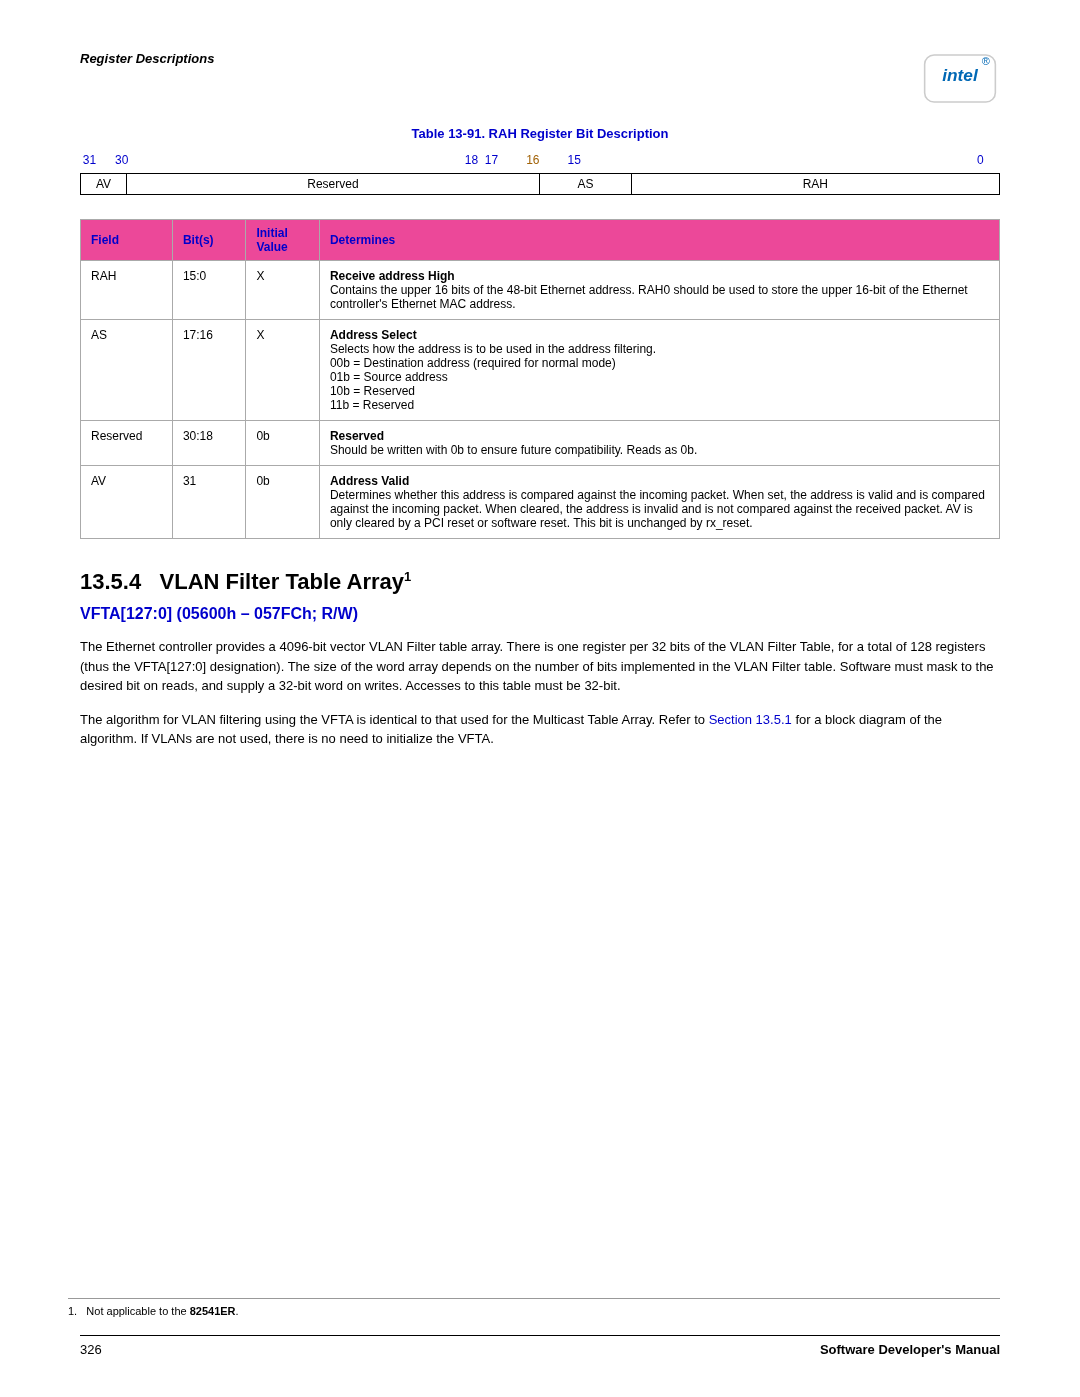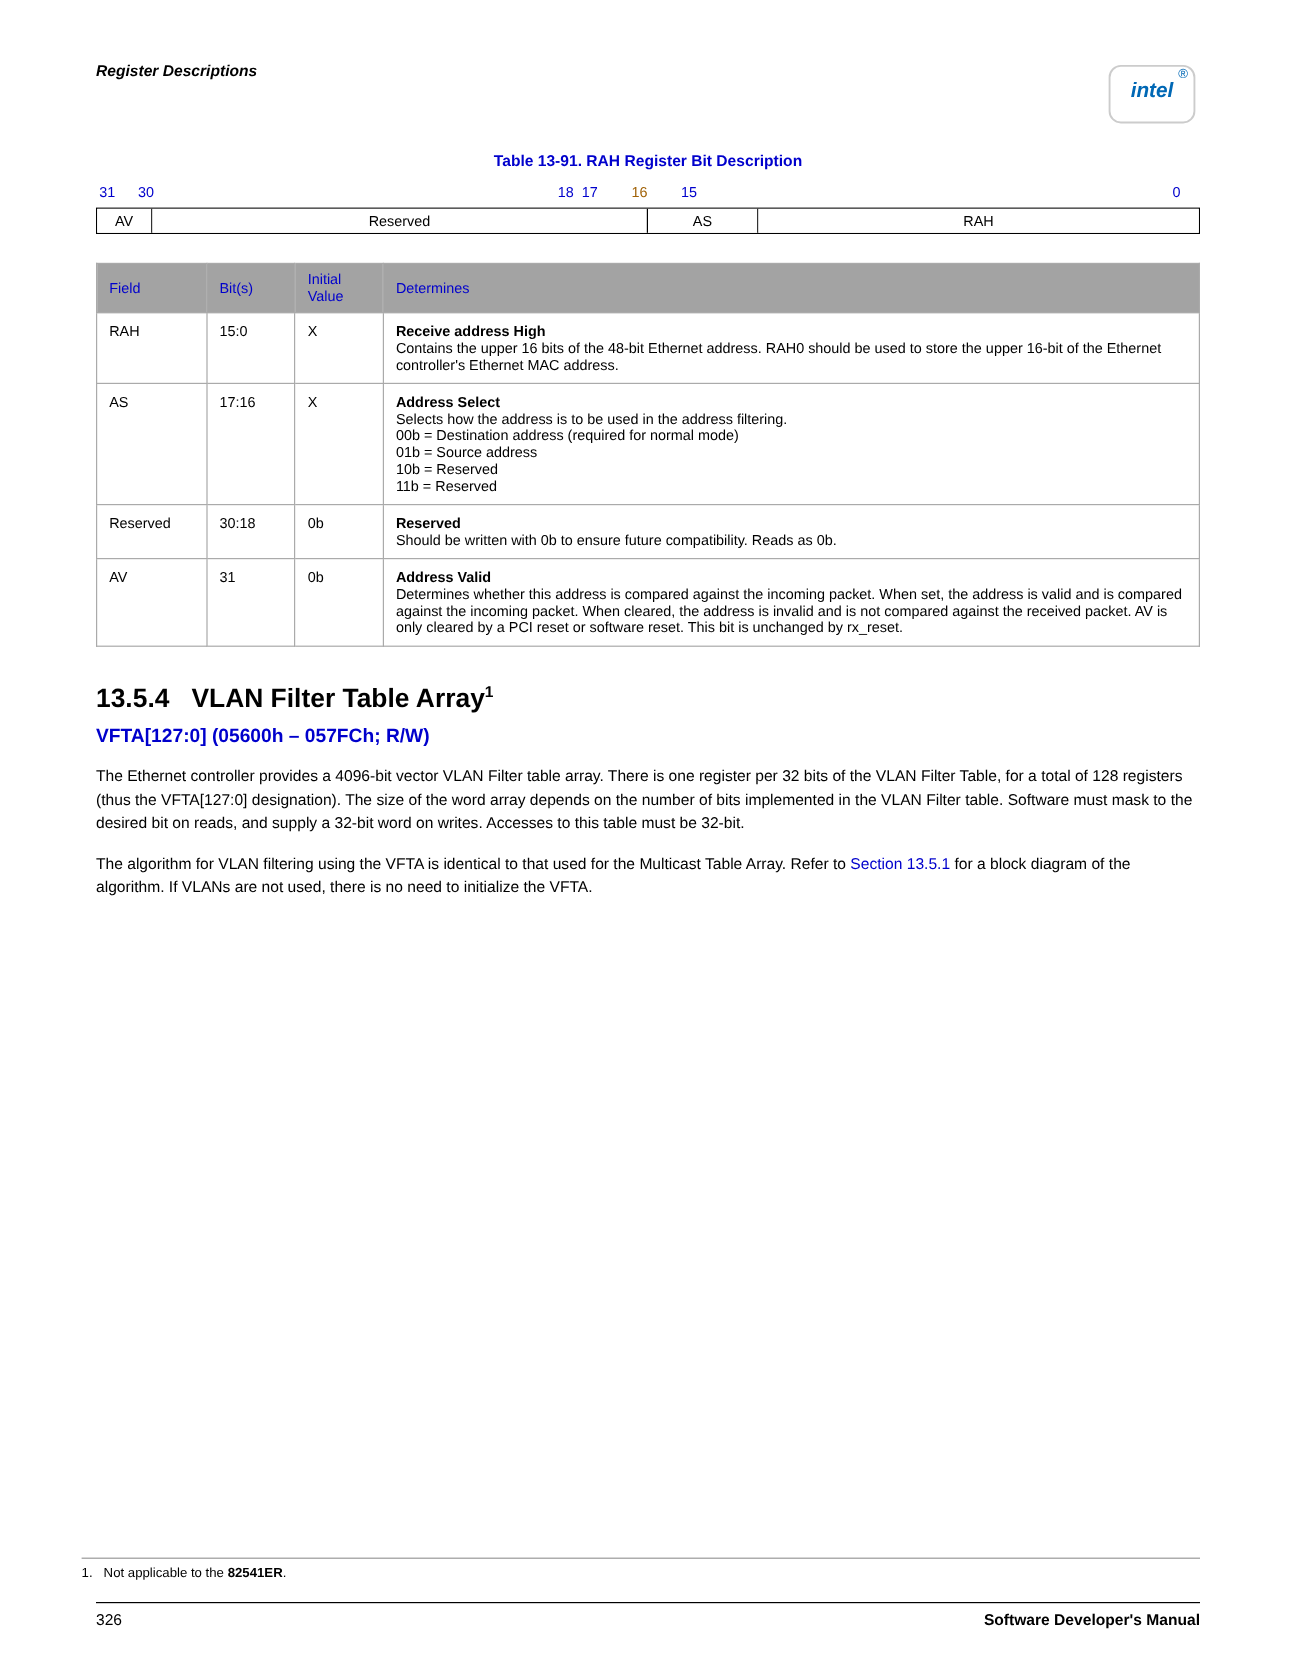--- a/index.html
+++ b/index.html
@@ -77,23 +77,23 @@
     .bit-cell-rah { width: 40%; }
 
     
     .desc-table {
       width: 100%;
       border-collapse: collapse;
       margin-bottom: 30px;
       border: 1px solid #999;
     }
     .desc-table th {
-      background: #a3a3a3;
-      color: #0000cc;
-      font-weight: normal;
+      background: #ec4899;
+      color: #0000cc;
+      font-weight: bold;
       font-size: 12px;
       padding: 6px 10px;
       border: 1px solid #aaa;
       text-align: left;
     }
     .desc-table td {
       padding: 8px 10px;
       border: 1px solid #aaa;
       font-size: 12px;
       vertical-align: top;

